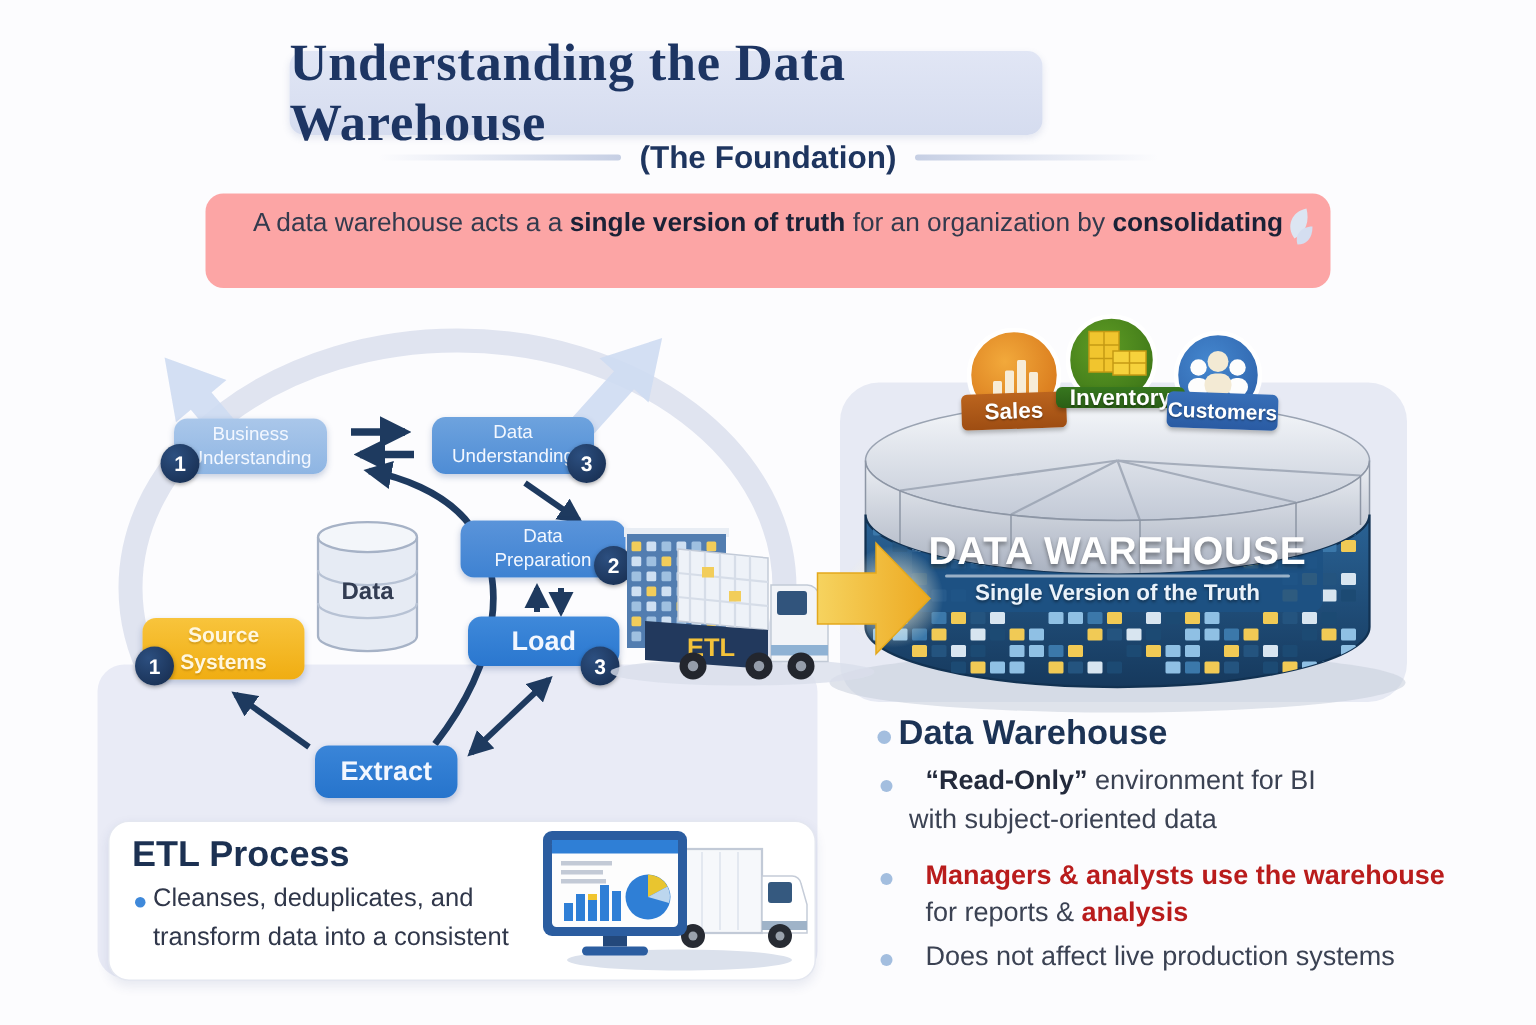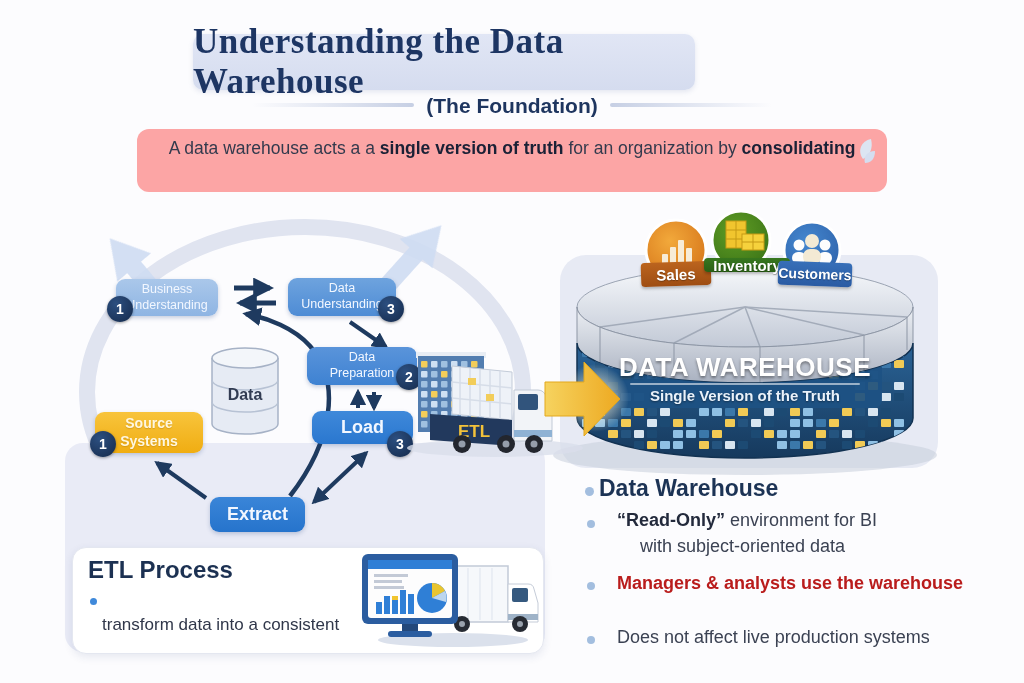--- a/index.html
+++ b/index.html
@@ -475,31 +475,35 @@
     <circle cx="595" cy="398" r="34" fill="url(#glowG)"></circle>
     <polygon points="545,382 584,382 584,362 620,399 584,436 584,416 545,416" fill="url(#goldGrad)" stroke="#e3a81c"></polygon>
   </svg>
 
   <div class="dot" style="left:585px;top:487px;width:9px;height:9px;"></div>
   <div class="abs rb-head">Data Warehouse</div>
   <div class="dot" style="left:587px;top:520px;width:8px;height:8px;"></div>
   <div class="rb" style="left:601px;top:510px;">
     <b>“Read-Only”</b><span> environment for BI</span>
   </div>
-  <div class="rb" style="left:624px;top:536px;text-align:right;">with subject-oriented data</div>
+  <div class="rb" style="left:590px;top:536px;text-align:right;">with subject-oriented data</div>
   <div class="dot" style="left:587px;top:582px;width:8px;height:8px;"></div>
   <div class="rb" style="left:601px;top:573px;">
     <span class="semi">Managers &amp; analysts use the warehouse</span>
   </div>
+  <div class="rb" style="left:601px;top:598px;">
+    <span>for reports &amp; </span><span class="semi">analysis</span>
+  </div>
   <div class="dot" style="left:587px;top:636px;width:8px;height:8px;"></div>
   <div class="rb" style="left:601px;top:627px;">Does not affect live production systems</div>
 
   <div class="abs etl-card"></div>
   <div class="abs etl-head">ETL Process</div>
   <div class="etl-dot"></div>
+  <div class="abs etl-b1">Cleanses, deduplicates, and</div>
   <div class="abs etl-b2">transform data into a consistent</div>
 
   <svg width="185" height="98" style="left:358px;top:552px;" viewBox="0 0 185 98">
     <ellipse cx="95" cy="88" rx="75" ry="7" fill="#dbe1ec"></ellipse>
     <rect x="88" y="14" width="62" height="56" fill="#f6f8fb" stroke="#c2cad7" stroke-width="1.5"></rect>
     <line x1="98" y1="16" x2="98" y2="68" stroke="#dde3ed"></line>
       <line x1="110" y1="16" x2="110" y2="68" stroke="#dde3ed"></line>
     <line x1="122" y1="16" x2="122" y2="68" stroke="#dde3ed"></line>
       <line x1="134" y1="16" x2="134" y2="68" stroke="#dde3ed"></line>
     <path d="M150 32 h20 a6 6 0 0 1 6 5 l4 14 v19 h-30 z" fill="#fff" stroke="#c5ccd8"></path>

